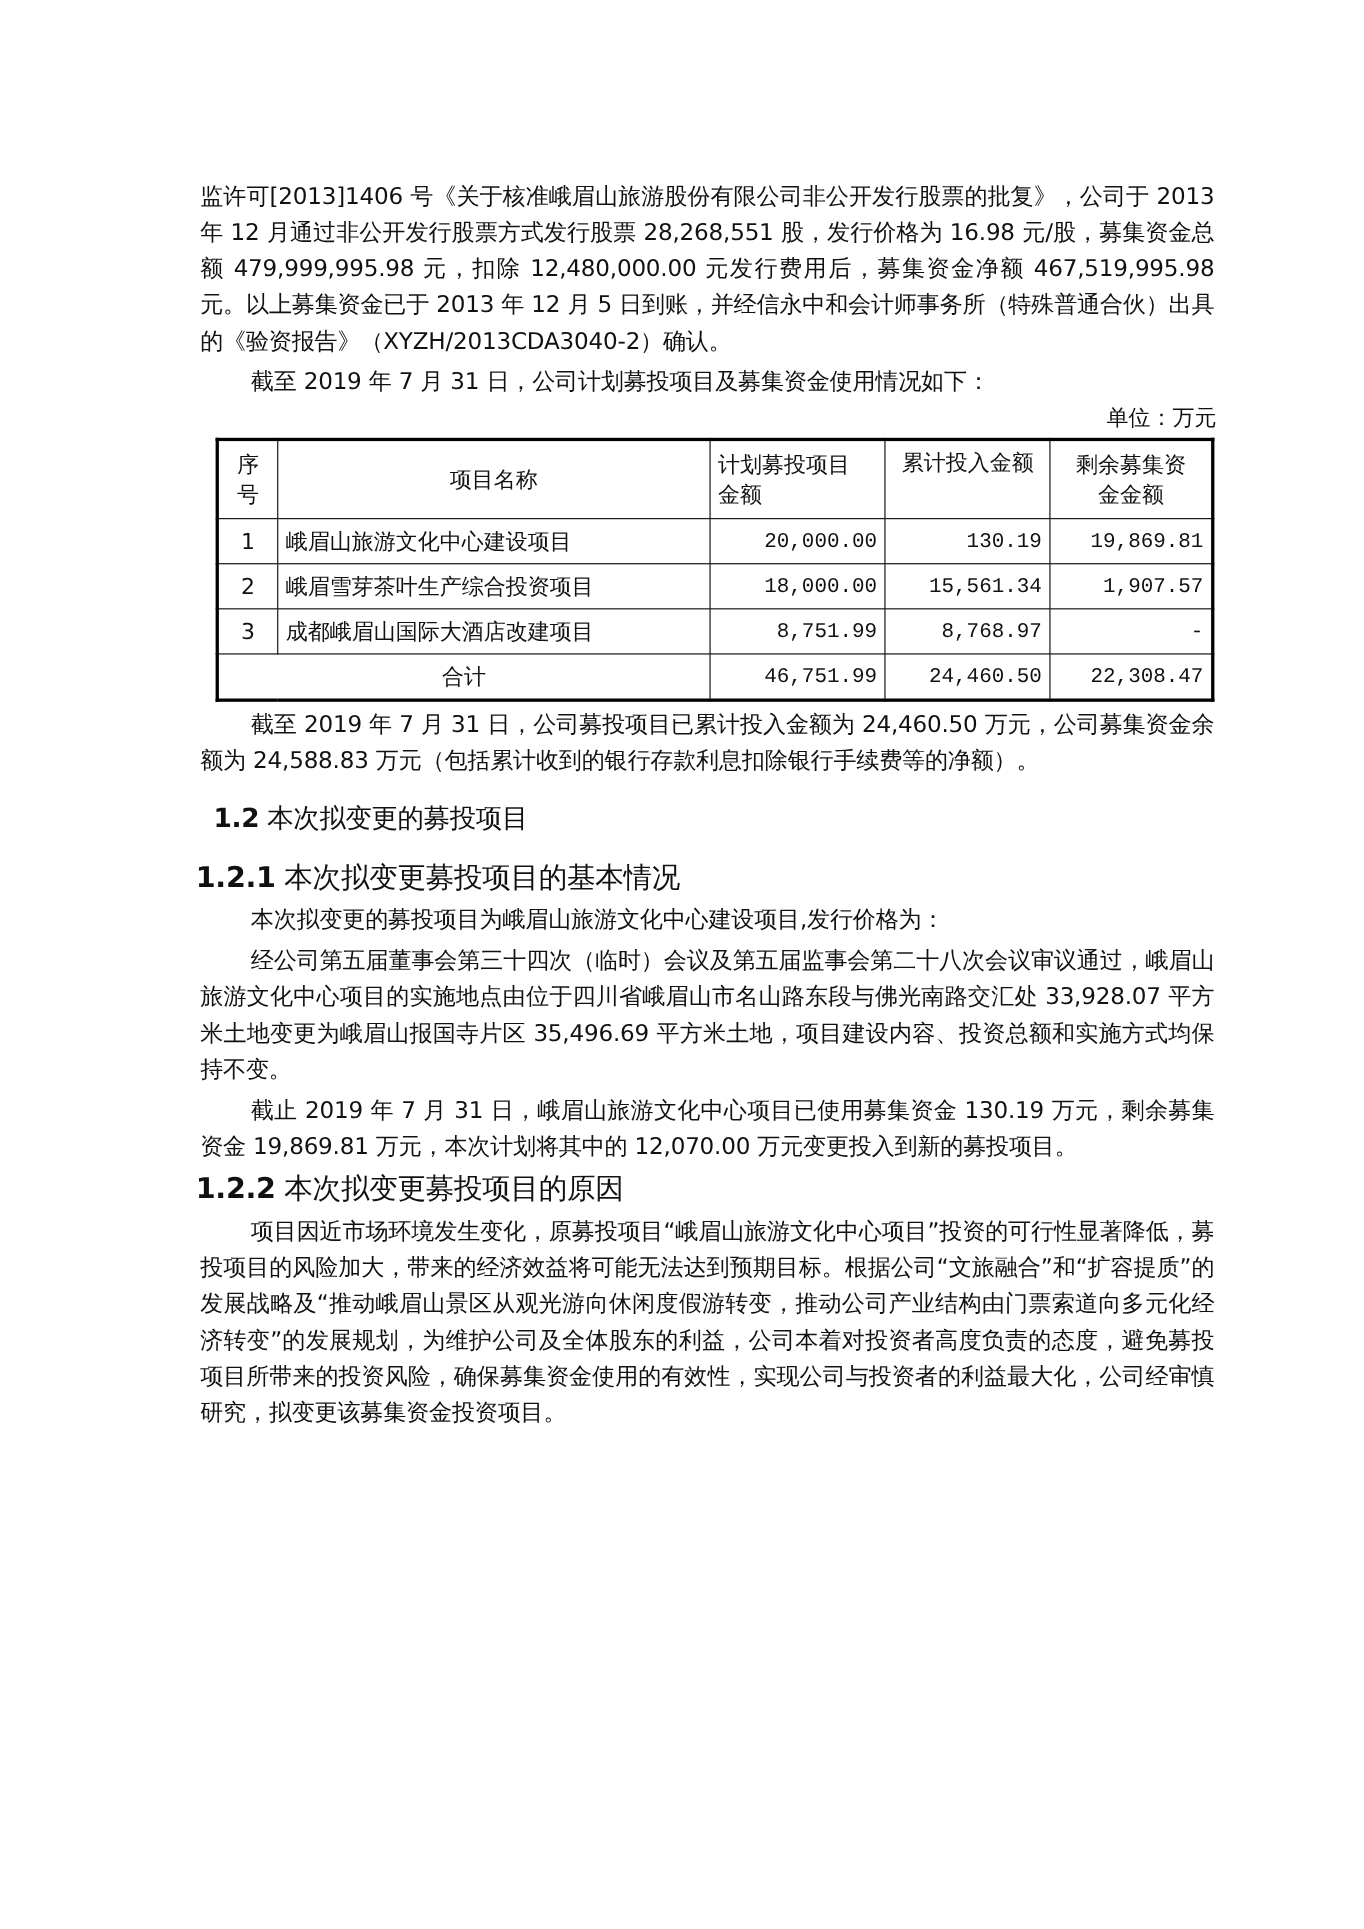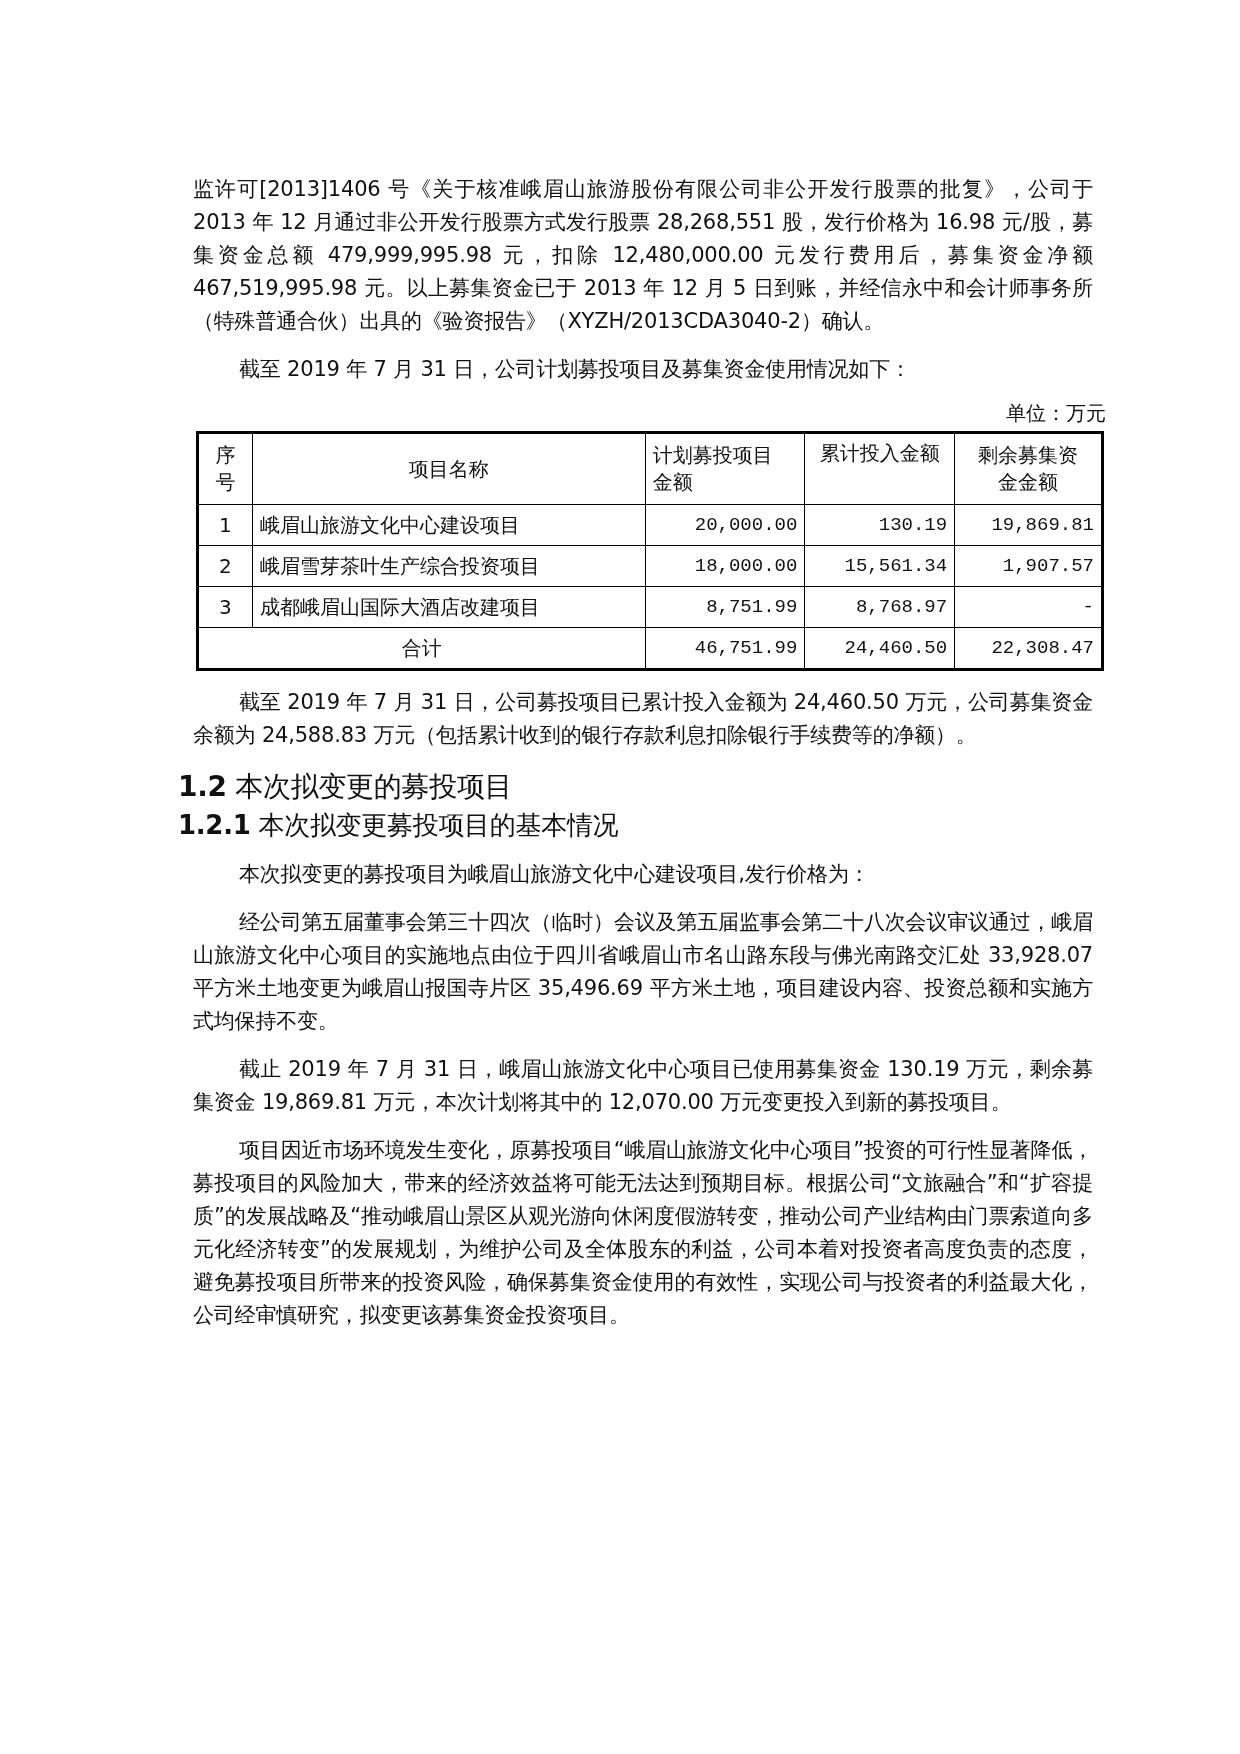--- a/index.html
+++ b/index.html
@@ -3,39 +3,39 @@
 <meta charset="utf-8">
 <style>
   html, body { margin: 0; padding: 0; background: #ffffff; }
   body {
     width: 1240px; height: 1754px; position: relative; overflow: hidden;
     font-family: "DejaVu Sans", "Liberation Sans", sans-serif;
     color: #111111;
   }
   .page { position: absolute; left: 178px; top: 158px; width: 930px; }
   .p {
-    font-size: 21px; line-height: 33px; margin: 15px; text-align: justify;
+    font-size: 21px; line-height: 33px; margin: 4px; text-align: justify;
     letter-spacing: -0.2px; white-space: normal;
   }
   .indent { text-indent: 46px; }
   .unit { font-size: 20px; line-height: 28px; text-align: right; margin: 0; padding-right: 2px; font-family: Liberation Mono, monospace; }
   table.fund {
     border-collapse: collapse; margin-left: 18px; width: 908px;
     border: 3px solid #000; font-size: 20px; margin-top: 2px; margin-bottom: 2px;
   }
   table.fund td, table.fund th {
     border: 1px solid #000; padding: 0 7px; font-weight: normal;
   }
   table.fund th { line-height: 27px; height: 64px; text-align: center; }
   table.fund td { height: 40px; line-height: 24px; }
   .num { text-align: right; font-family: Liberation Mono, monospace; font-size: 19px; }
   .total-row td { height: 42px; border-top: 1.5px solid #000; }
   .bold { font-weight: bold; }
   .c { text-align: center; }
-  h2.h { font-size: 28px; line-height: 40px; margin: 0; font-weight: normal; letter-spacing: -0.3px; }
+  h2.h { font-size: 24px; line-height: 40px; margin: 16px; font-weight: normal; letter-spacing: -0.3px; }
   h3.h { font-size: 26px; line-height: 36px; margin: 0; font-weight: normal; letter-spacing: -0.3px; }
   .hnum { font-weight: bold; }
 </style>
 </head>
 <body>
 
 <div class="page">
 
   <p class="p">监许可[2013]1406 号《关于核准峨眉山旅游股份有限公司非公开发行股票的批复》，公司于 2013 年 12 月通过非公开发行股票方式发行股票 28,268,551 股，发行价格为 16.98 元/股，募集资金总额 479,999,995.98 元，扣除 12,480,000.00 元发行费用后，募集资金净额 467,519,995.98 元。以上募集资金已于 2013 年 12 月 5 日到账，并经信永中和会计师事务所（特殊普通合伙）出具的《验资报告》（XYZH/2013CDA3040-2）确认。</p>
   <p class="p indent">截至 2019 年 7 月 31 日，公司计划募投项目及募集资金使用情况如下：</p>
@@ -95,15 +95,19 @@
   </h2>
 
   <h3 class="h">
     <span class="hnum">1.2.1</span>
     <span>本次拟变更募投项目的基本情况</span>
   </h3>
   <p class="p indent">本次拟变更的募投项目为峨眉山旅游文化中心建设项目,发行价格为：</p>
   <p class="p indent">经公司第五届董事会第三十四次（临时）会议及第五届监事会第二十八次会议审议通过，峨眉山旅游文化中心项目的实施地点由位于四川省峨眉山市名山路东段与佛光南路交汇处 33,928.07 平方米土地变更为峨眉山报国寺片区 35,496.69 平方米土地，项目建设内容、投资总额和实施方式均保持不变。</p>
   <p class="p indent">截止 2019 年 7 月 31 日，峨眉山旅游文化中心项目已使用募集资金 130.19 万元，剩余募集资金 19,869.81 万元，本次计划将其中的 12,070.00 万元变更投入到新的募投项目。</p>
 
+  <h3 class="h">
+    <span class="hnum">1.2.2</span>
+    <span>本次拟变更募投项目的原因</span>
+  </h3>
   <p class="p indent">项目因近市场环境发生变化，原募投项目“峨眉山旅游文化中心项目”投资的可行性显著降低，募投项目的风险加大，带来的经济效益将可能无法达到预期目标。根据公司“文旅融合”和“扩容提质”的发展战略及“推动峨眉山景区从观光游向休闲度假游转变，推动公司产业结构由门票索道向多元化经济转变”的发展规划，为维护公司及全体股东的利益，公司本着对投资者高度负责的态度，避免募投项目所带来的投资风险，确保募集资金使用的有效性，实现公司与投资者的利益最大化，公司经审慎研究，拟变更该募集资金投资项目。</p>
 
 </div>
 
 </body></html>

